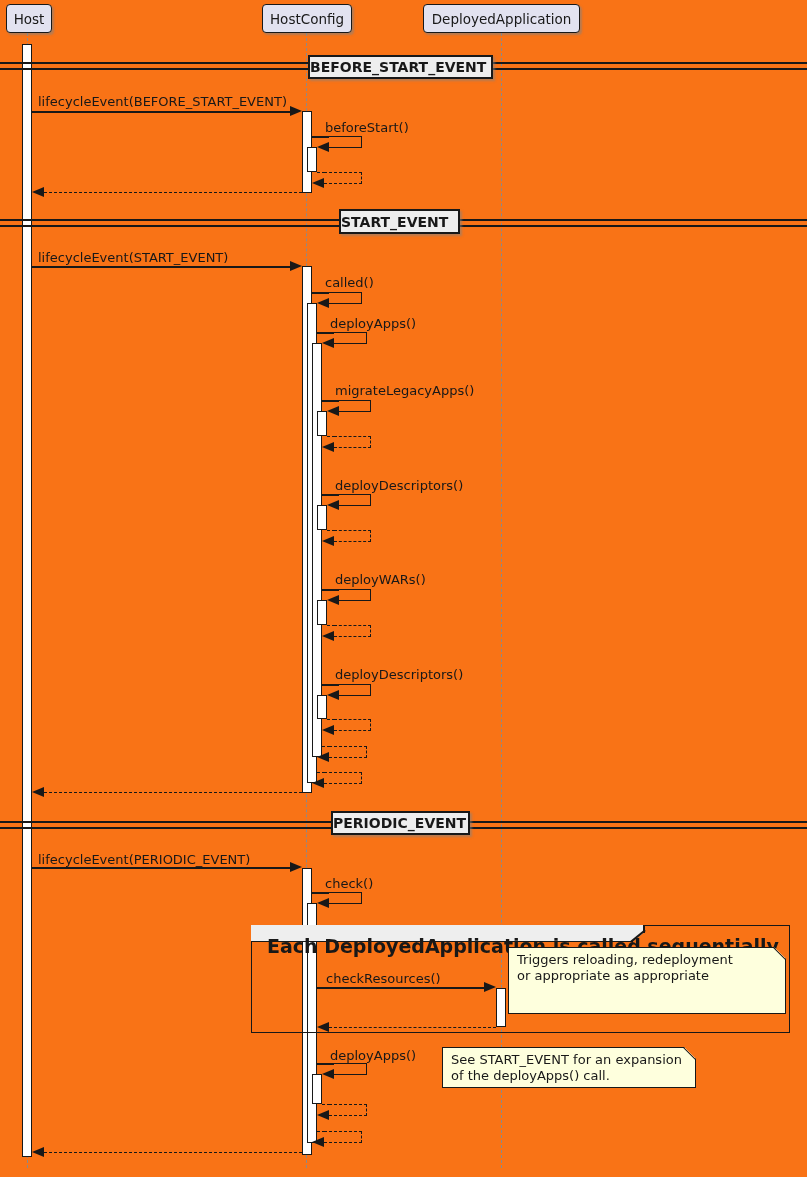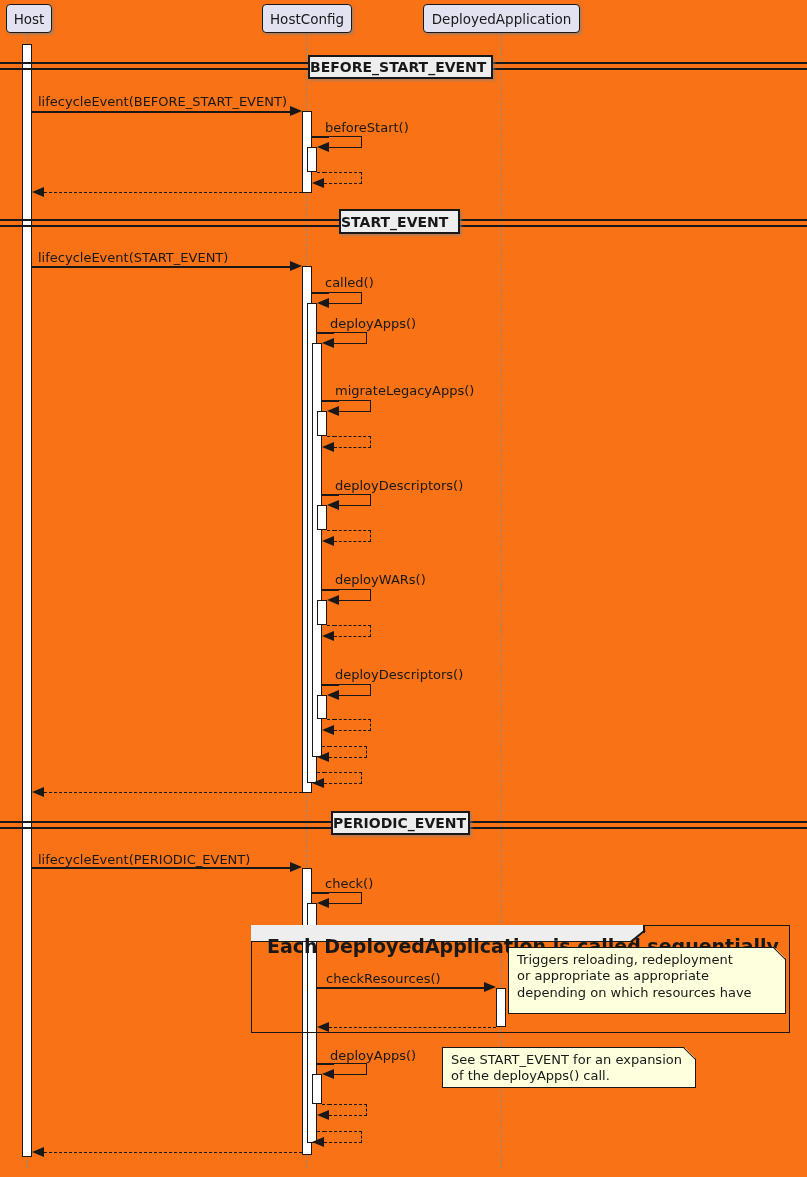--- a/index.html
+++ b/index.html
@@ -176,21 +176,20 @@
 
   <div class="abs msg" style="left:326px;top:972px">checkResources()</div>
   <div class="abs lnh" style="left:317px;top:987px;width:168px"></div>
   <div class="abs arR" style="left:484px;top:982px"></div>
   <div class="abs lnd" style="left:329px;top:1027px;width:167px"></div>
   <div class="abs arL" style="left:317px;top:1022px"></div>
 
   <div class="abs note" style="left:508px;top:947px;width:278px;height:67px">
     <div>Triggers reloading, redeployment</div>
     <div>or appropriate as appropriate</div>
-    <div>depending on which resources have</div>
   </div>
 
   <div class="abs msg" style="left:330px;top:1049px">deployApps()</div>
   <div class="abs lnh" style="left:317px;top:1063px;width:17px"></div>
   <div class="abs loop" style="left:334px;top:1063px;width:33px;height:12px"></div>
   <div class="abs arL" style="left:322px;top:1069px"></div>
 
   <div class="abs note" style="left:442px;top:1047px;width:254px;height:41px">
     <div>See START_EVENT for an expansion</div>
     <div>of the deployApps() call.</div>

